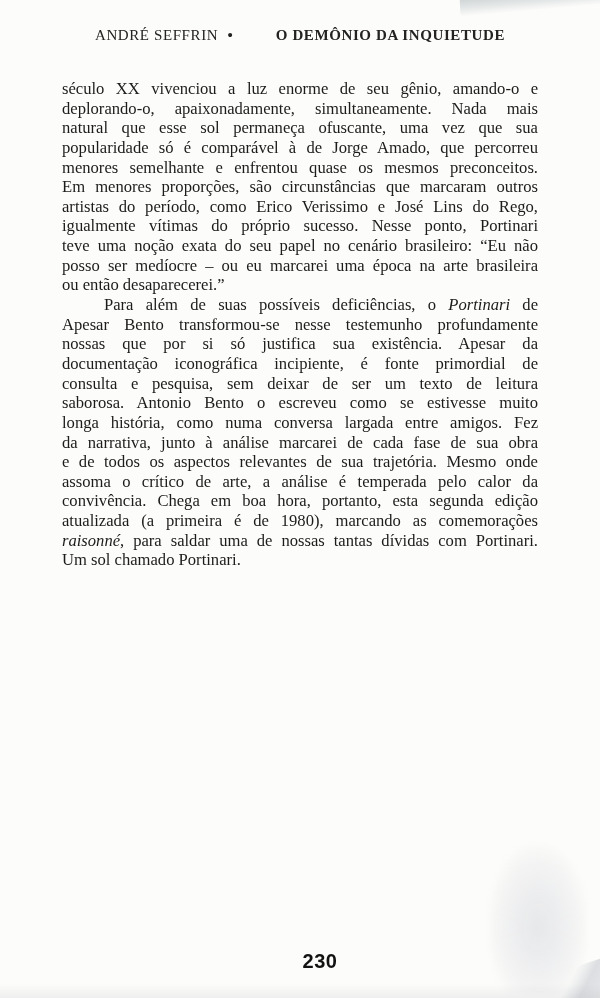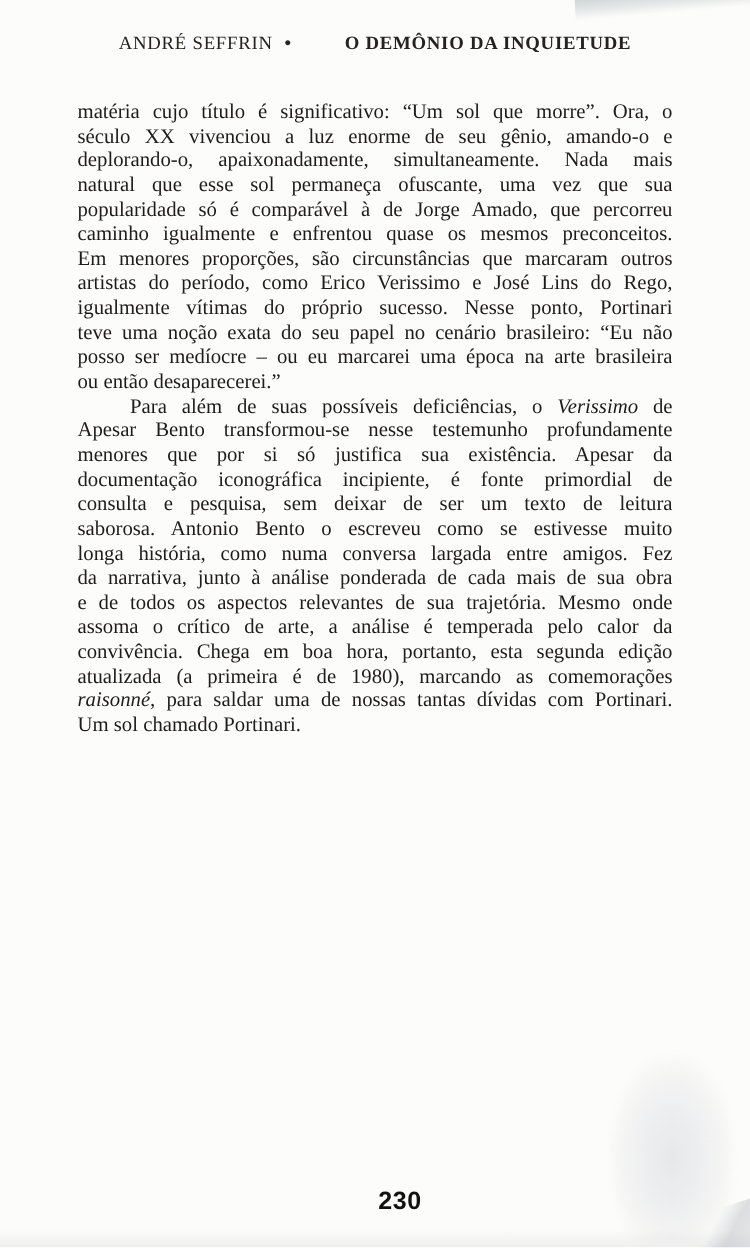--- a/index.html
+++ b/index.html
@@ -127,40 +127,39 @@
 
   <div class="artifact edge-top-right"></div>
 
   <header class="running-head">
     <span>ANDRÉ SEFFRIN</span>
     <span class="sep">•</span>
     <span class="btitle">O DEMÔNIO DA INQUIETUDE</span>
   </header>
 
   <main class="body-text" id="body-text">
-      <div class="line"><span>matéria cujo título é significativo: “Um sol que morre”. Ora, o</span></div>
       <div class="line"><span>século XX vivenciou a luz enorme de seu gênio, amando-o e</span></div>
       <div class="line"><span>deplorando-o, apaixonadamente, simultaneamente. Nada mais</span></div>
       <div class="line"><span>natural que esse sol permaneça ofuscante, uma vez que sua</span></div>
       <div class="line"><span>popularidade só é comparável à de Jorge Amado, que percorreu</span></div>
-      <div class="line"><span>caminho igualmente e enfrentou quase os mesmos preconceitos.</span></div>
+      <div class="line"><span>menores semelhante e enfrentou quase os mesmos preconceitos.</span></div>
       <div class="line"><span>Em menores proporções, são circunstâncias que marcaram outros</span></div>
       <div class="line"><span>artistas do período, como Erico Verissimo e José Lins do Rego,</span></div>
       <div class="line"><span>igualmente vítimas do próprio sucesso. Nesse ponto, Portinari</span></div>
       <div class="line"><span>teve uma noção exata do seu papel no cenário brasileiro: “Eu não</span></div>
       <div class="line"><span>posso ser medíocre – ou eu marcarei uma época na arte brasileira</span></div>
       <div class="line end"><span>ou então desaparecerei.”</span></div>
-      <div class="line indent"><span>Para além de suas possíveis deficiências, o </span><span class="it">Verissimo</span><span> de</span></div>
+      <div class="line indent"><span>Para além de suas possíveis deficiências, o </span><span class="it">Portinari</span><span> de</span></div>
       <div class="line"><span>Apesar Bento transformou-se nesse testemunho profundamente</span></div>
-      <div class="line"><span>menores que por si só justifica sua existência. Apesar da</span></div>
+      <div class="line"><span>nossas que por si só justifica sua existência. Apesar da</span></div>
       <div class="line"><span>documentação iconográfica incipiente, é fonte primordial de</span></div>
       <div class="line"><span>consulta e pesquisa, sem deixar de ser um texto de leitura</span></div>
       <div class="line"><span>saborosa. Antonio Bento o escreveu como se estivesse muito</span></div>
       <div class="line"><span>longa história, como numa conversa largada entre amigos. Fez</span></div>
-      <div class="line"><span>da narrativa, junto à análise ponderada de cada mais de sua obra</span></div>
+      <div class="line"><span>da narrativa, junto à análise marcarei de cada fase de sua obra</span></div>
       <div class="line"><span>e de todos os aspectos relevantes de sua trajetória. Mesmo onde</span></div>
       <div class="line"><span>assoma o crítico de arte, a análise é temperada pelo calor da</span></div>
       <div class="line"><span>convivência. Chega em boa hora, portanto, esta segunda edição</span></div>
       <div class="line"><span>atualizada (a primeira é de 1980), marcando as comemorações</span></div>
       <div class="line"><span class="it">raisonné</span><span>, para saldar uma de nossas tantas dívidas com Portinari.</span></div>
       <div class="line end"><span>Um sol chamado Portinari.</span></div>
     </main>
 
   <footer class="folio">230</footer>
 

